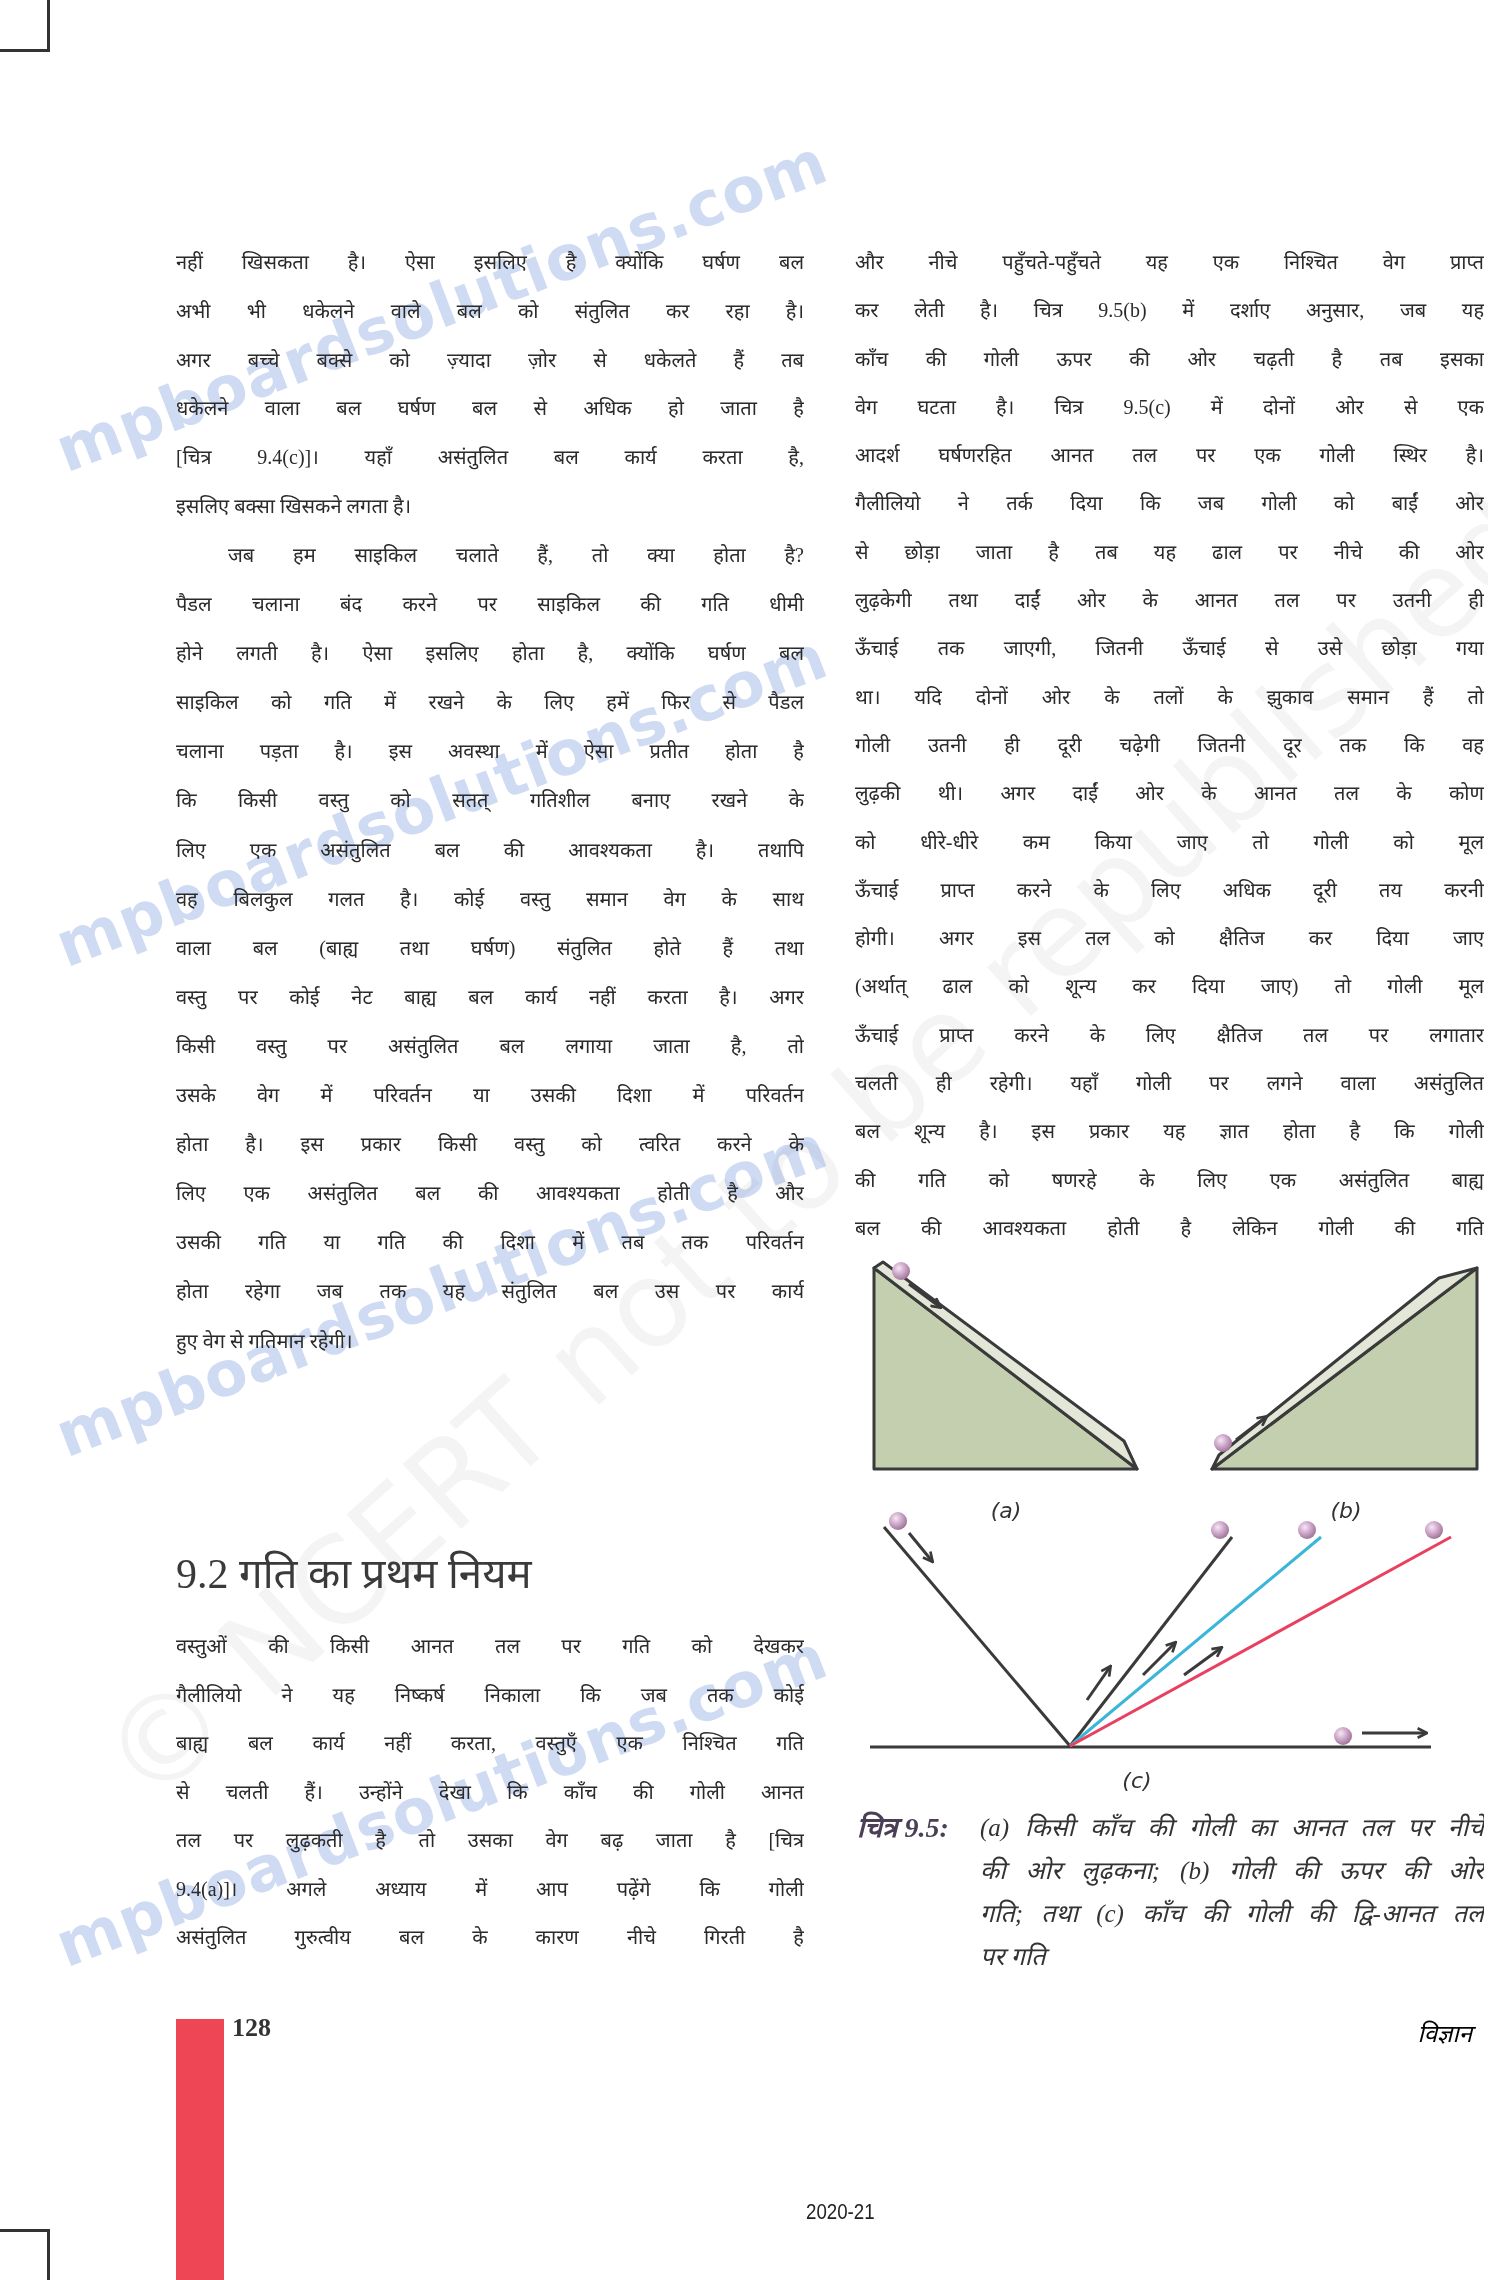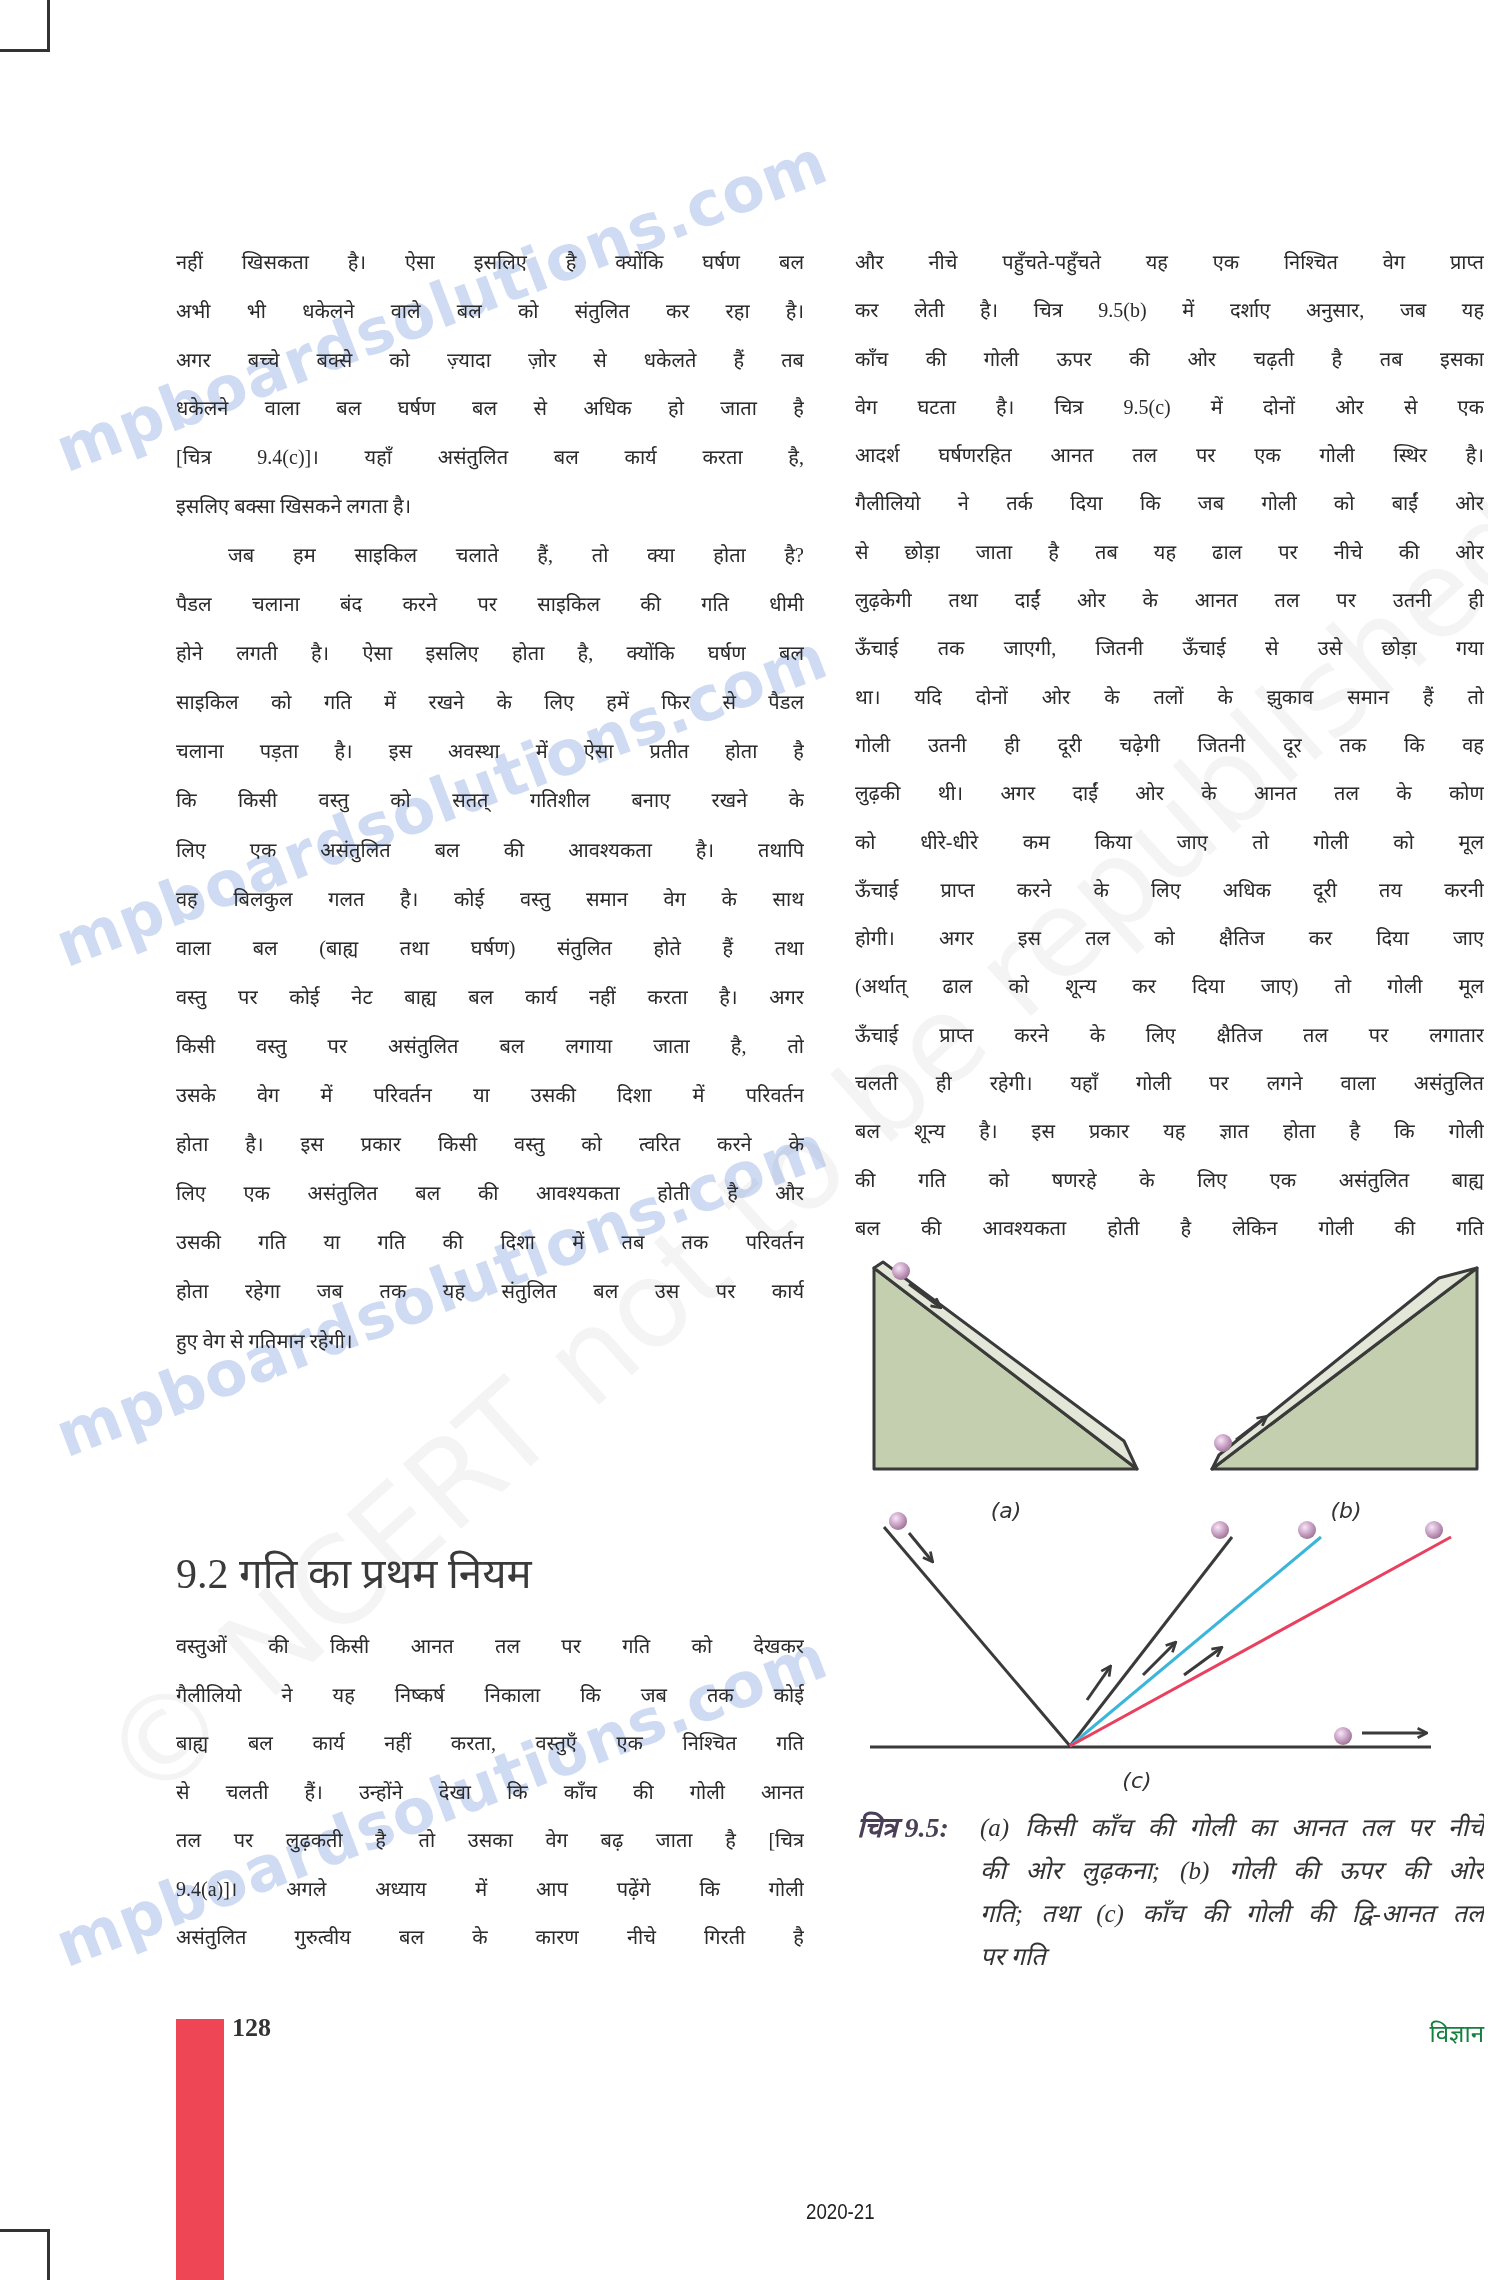--- a/index.html
+++ b/index.html
@@ -43,21 +43,21 @@
   
   .cap-label {
     position:absolute; left:857px; top:1806px; height:43px; line-height:43px;
     font-size:28px; font-weight:bold; font-style:italic; color:#4a3f55; white-space:nowrap; z-index:2;
   }
   .cap-body { position:absolute; left:980px; top:1806px; width:504px; z-index:2; }
   .cap-body .ln { font-size:25px; font-style:italic; height:43px; line-height:43px; color:#333; }
   
   .red-bar { position:absolute; left:176px; top:2019px; width:48px; height:261px; background:#ef4655; }
   .page-num { position:absolute; left:232px; top:2014px; font-size:26px; font-weight:bold; color:#333; line-height:28px; }
-  .subject { position:absolute; right:4px; top:2018px; font-size:24px; color:#15803d; line-height:32px; }
+  .subject { position:absolute; right:16px; top:2018px; font-size:24px; font-style:italic; color:#000000; line-height:32px; }
   .year {
     position:absolute; left:806px; top:2198px; font-family:"Liberation Sans", sans-serif;
     font-size:22px; color:#222; line-height:28px; transform:scaleX(0.85); transform-origin:0 0;
   }
 </style>
 </head>
 <body>
 
 <div class="crop" style="left:47px;top:0;width:3px;height:51px"></div>
 <div class="crop" style="left:0;top:49px;width:50px;height:3px"></div>

